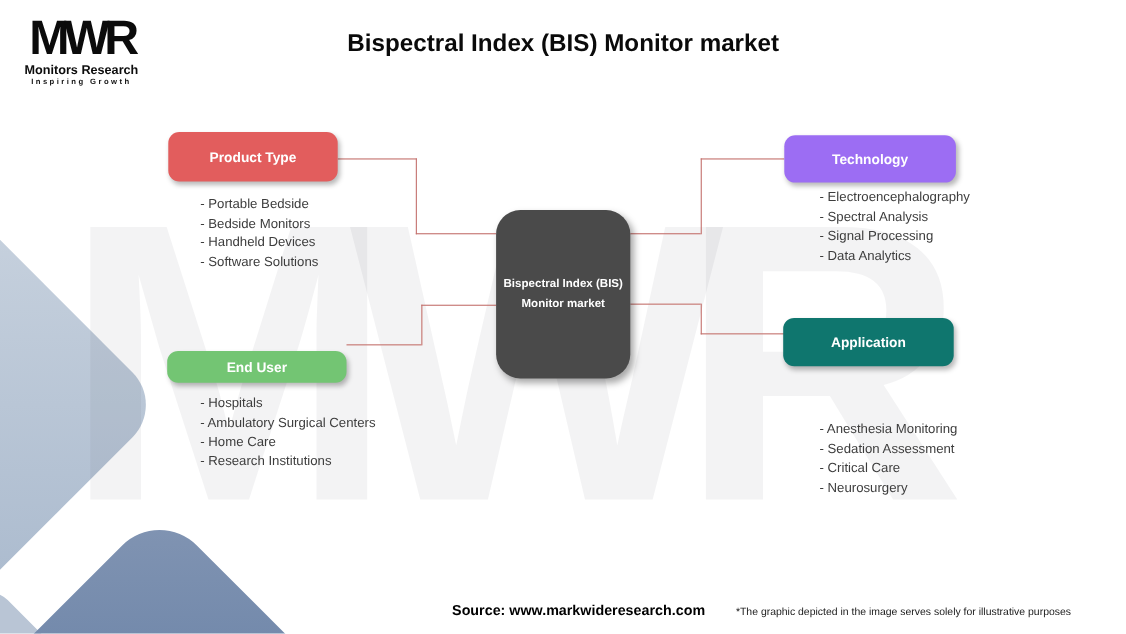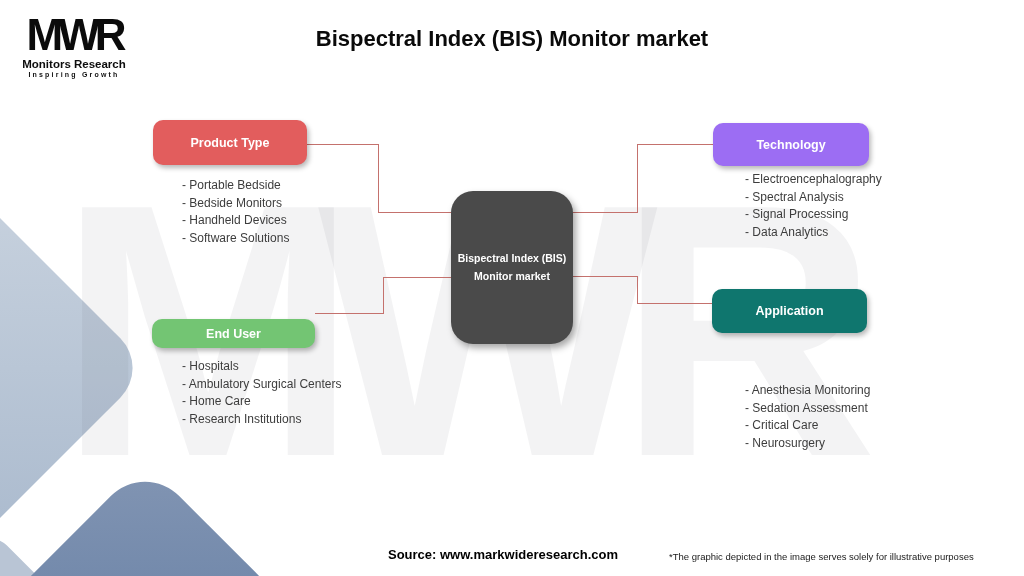--- a/index.html
+++ b/index.html
@@ -58,21 +58,21 @@
     font-weight:bold;font-size:10.5px;line-height:1.65;text-align:center;
     box-shadow:3px 4px 7px rgba(0,0,0,0.35);
   }
   
   .list{position:absolute;z-index:3;font-size:12px;color:#3d3d3d;line-height:17.6px;}
   .list-product{left:182px;top:177px;}
   .list-technology{left:745px;top:171px;}
   .list-enduser{left:182px;top:358px;}
   .list-application{left:745px;top:342px;margin-top:40px;}
   
-  .source{position:absolute;left:388px;top:547px;font-size:13px;font-weight:bold;color:#000;z-index:3;}
+  .source{position:absolute;left:411px;top:547px;font-size:13px;font-weight:bold;color:#000;z-index:3;}
   .disclaimer{position:absolute;left:669px;top:551px;font-size:9.5px;color:#1a1a1a;z-index:3;}
 </style>
 </head>
 <body>
 
 <div class="slide">
 
   <div class="decor decor-light"></div>
   <div class="decor decor-corner"></div>
   <div class="decor decor-dark"></div>

